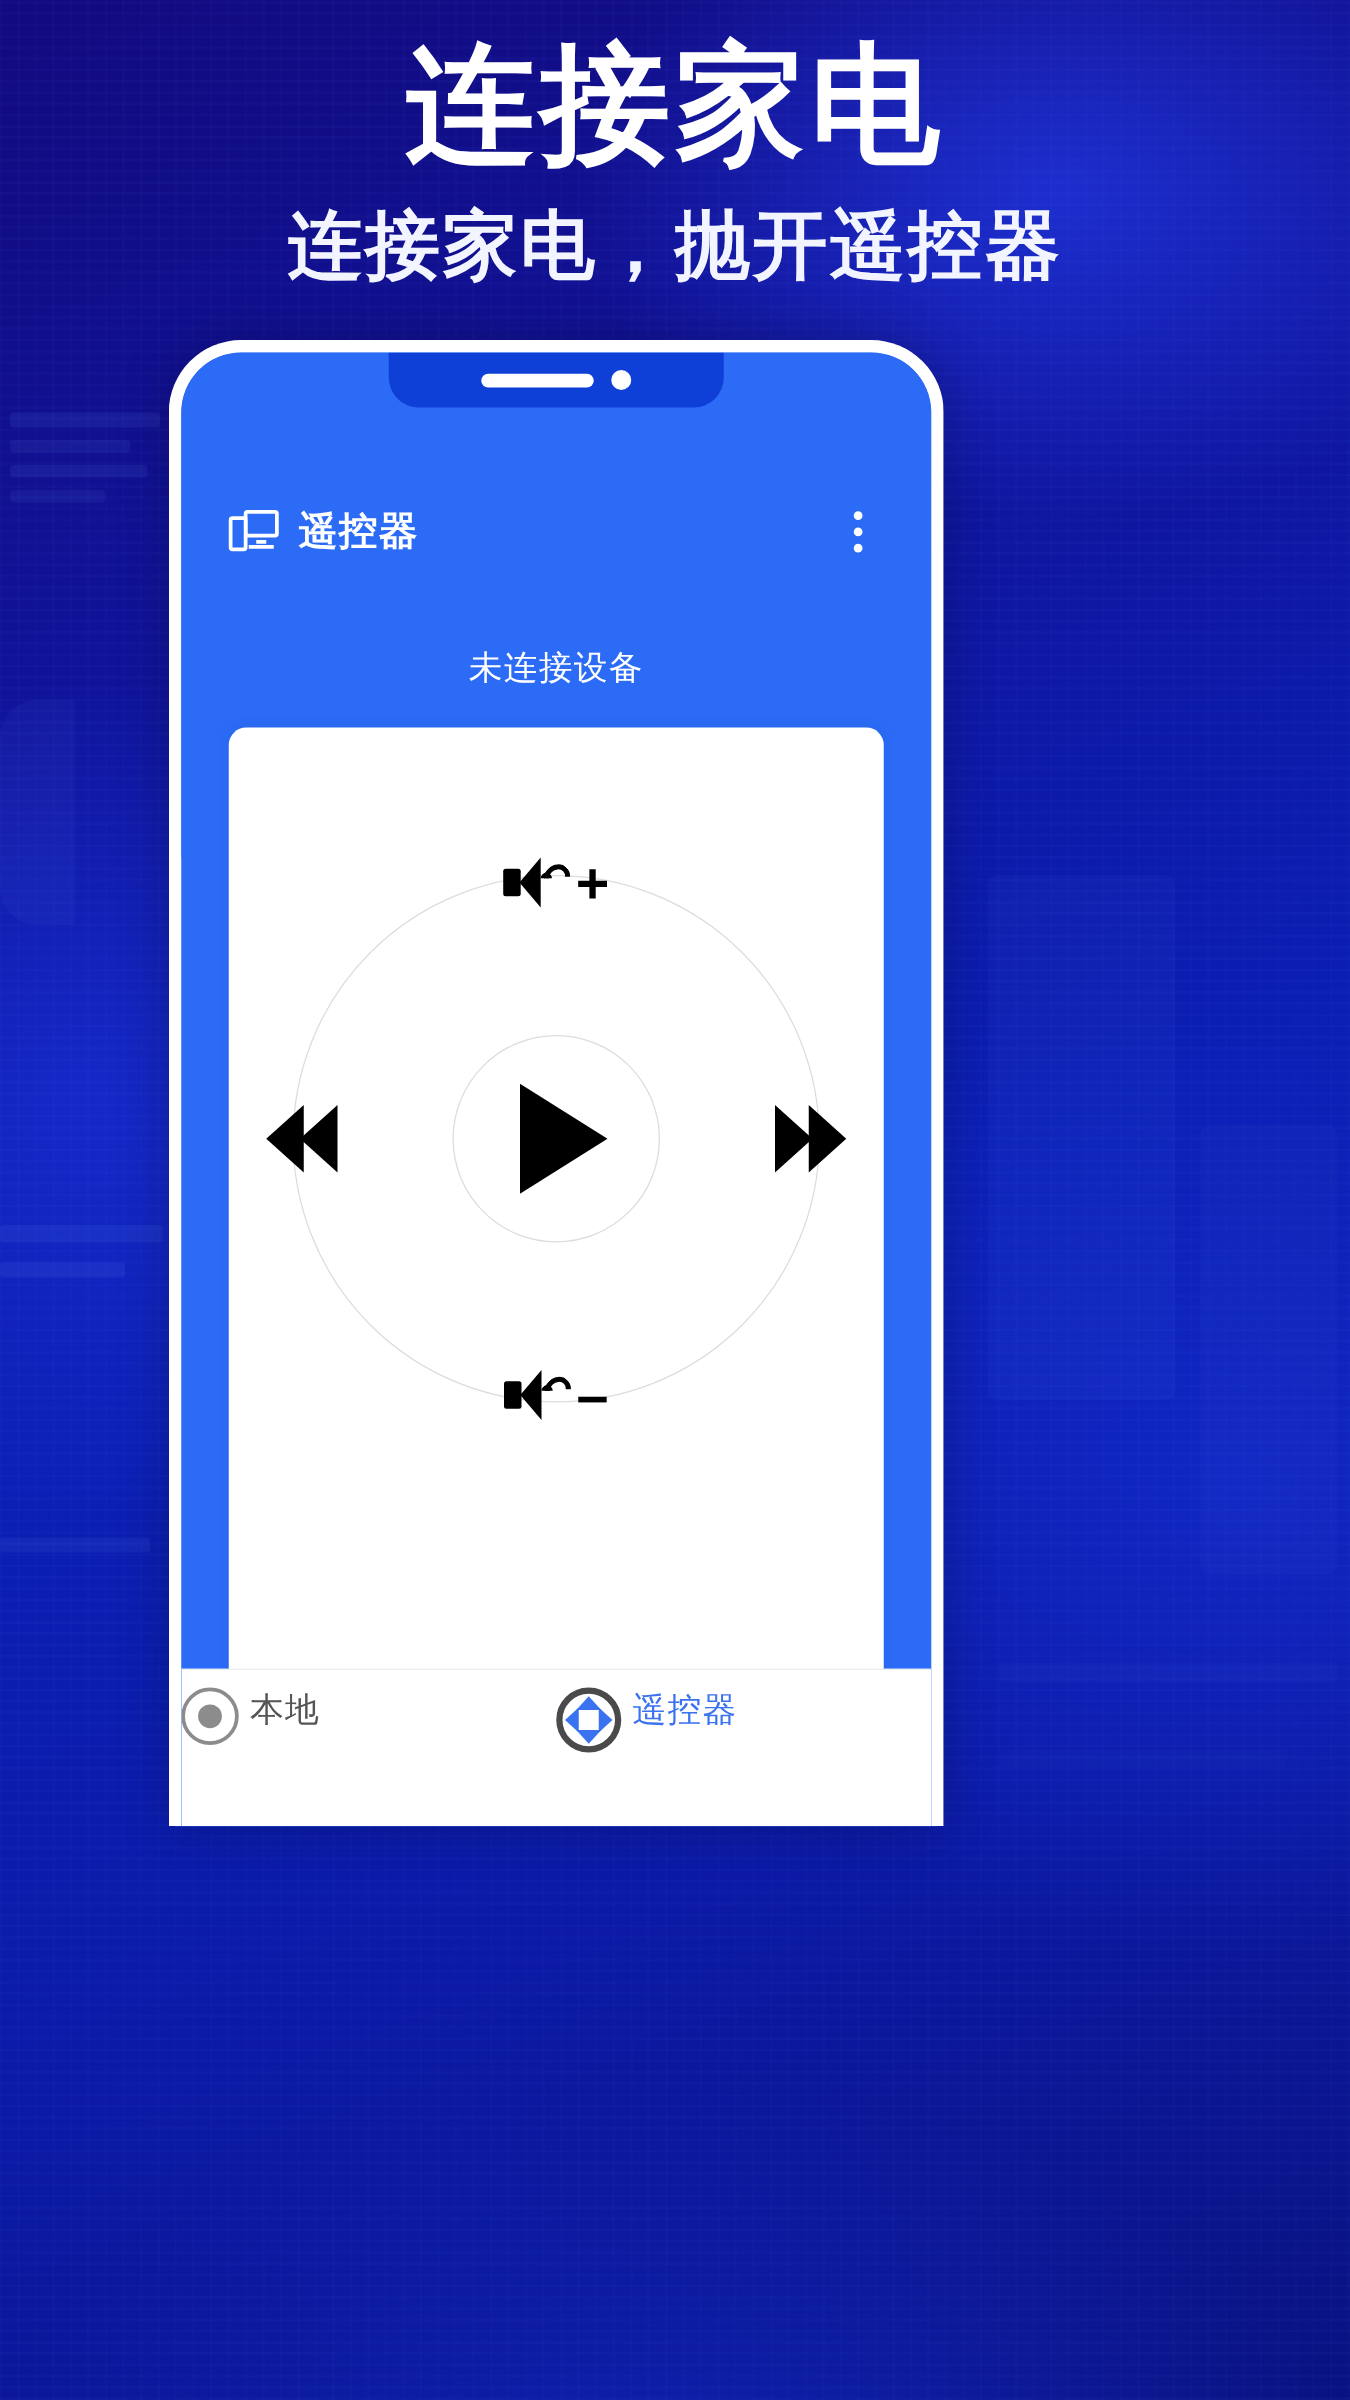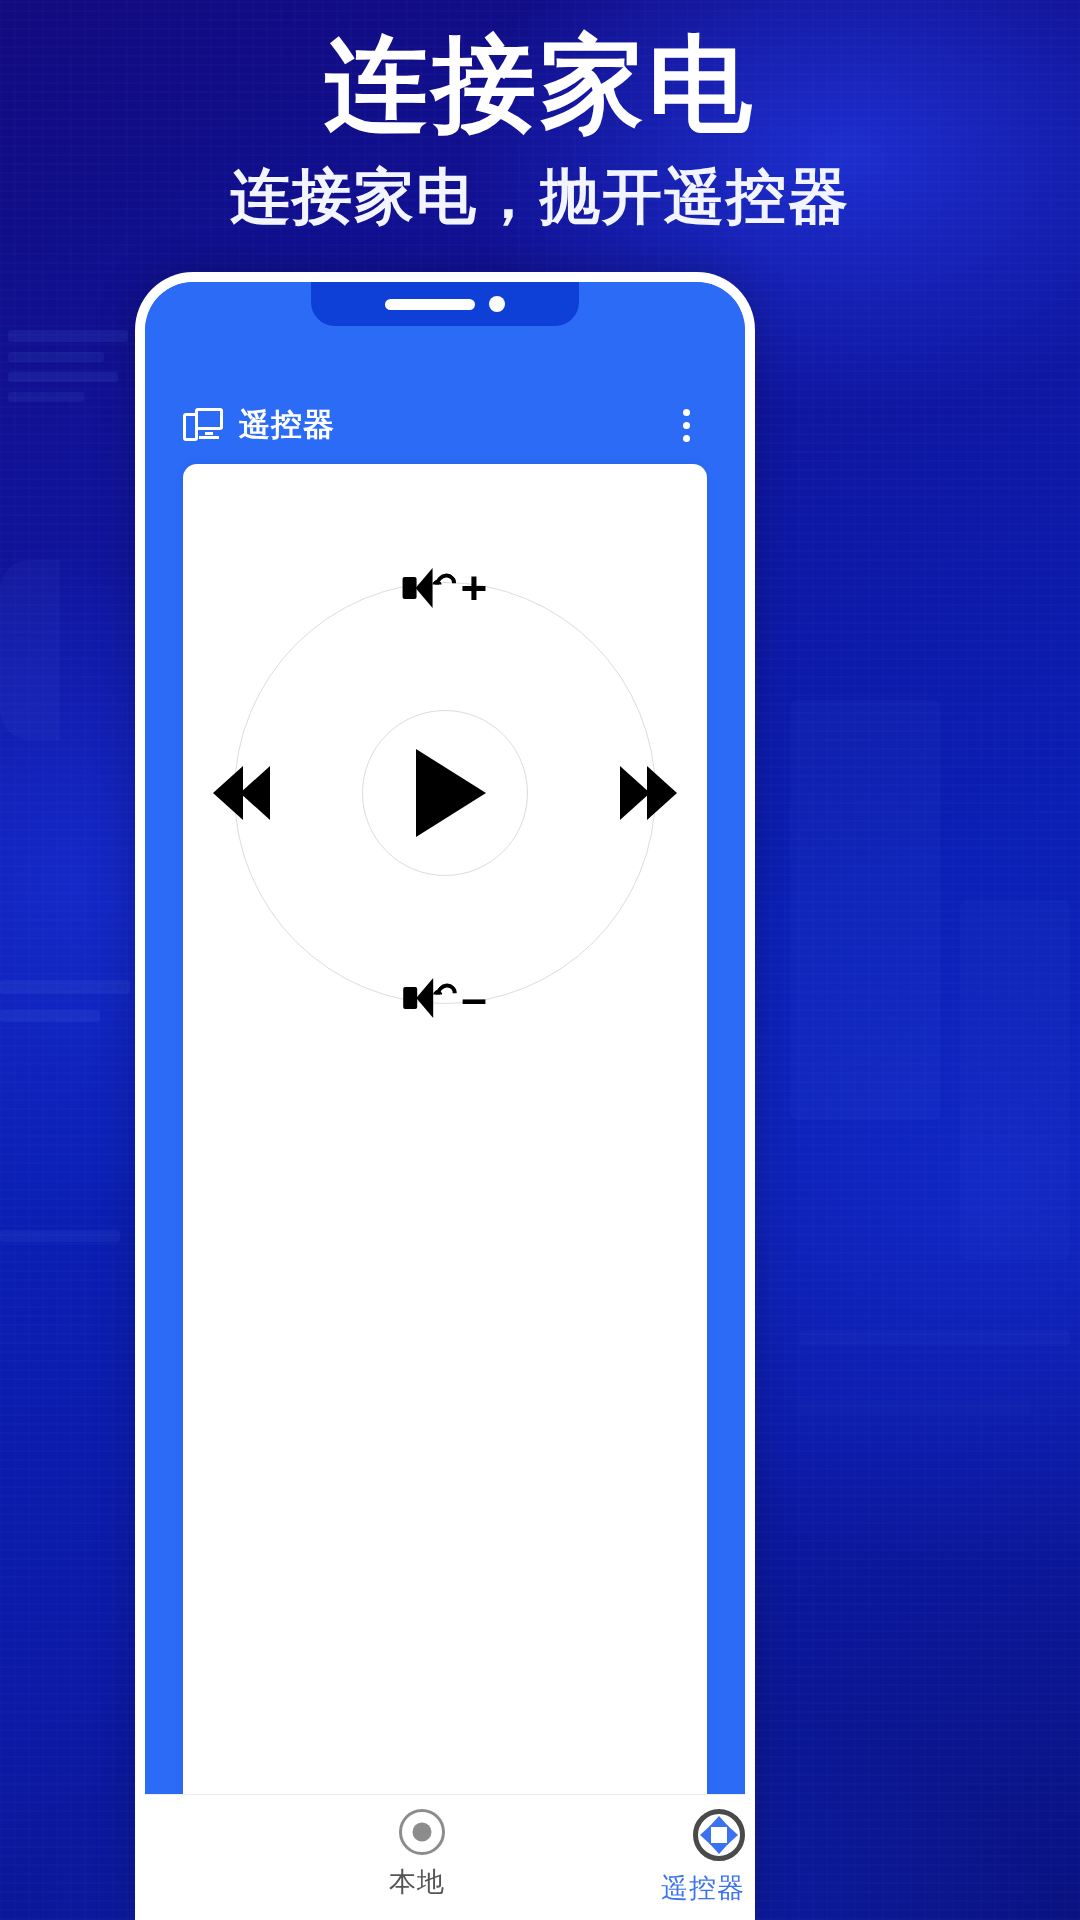--- a/index.html
+++ b/index.html
@@ -44,21 +44,21 @@
   }
   #subtitle {
     margin-top:22px;
     font-size:60px; line-height:1.1; font-weight:700;
     color:#f2f5ff; letter-spacing:2px;
   }
 
   
   #phone {
     position:absolute; left:135px; top:272px;
-    width:620px; height:1648px;
+    width:620px; height:1189px;
     border:10px solid #ffffff;
     border-bottom:none;
     border-radius:58px 58px 0 0;
     background:#2b6bf6;
     overflow:hidden;
     box-shadow:0 0 42px rgba(0,0,0,.22);
     z-index:6;
   }
   #screen {
     position:absolute; inset:0;
@@ -196,21 +196,21 @@
 
   
   #bottom-nav {
     position:absolute; left:0; right:0; bottom:0; height:126px;
     background:#ffffff;
     border-top:1px solid #ececec;
     display:flex; align-items:flex-start; z-index:3;
   }
   .nav-item {
     flex:1; height:100%;
-    display:flex; flex-direction:column; align-items:flex-end; justify-content:flex-start;
+    display:flex; flex-direction:row; align-items:flex-start; justify-content:flex-start;
     padding-top:14px; gap:9px;
   }
   .nav-label { font-size:27px; color:#555; letter-spacing:1px; }
   .nav-item.active .nav-label { color:#3b72f0; }
 
   
   .ic-local { width:46px; height:46px; border:3px solid #8c8c8c; border-radius:50%; position:relative; }
   .ic-local::after {
     content:""; position:absolute; left:50%; top:50%; transform:translate(-50%,-50%);
     width:19px; height:19px; border-radius:50%; background:#8c8c8c;
@@ -274,20 +274,21 @@
         <span id="appbar-title">遥控器</span>
       </div>
       <div id="appbar-spacer"></div>
       <div id="overflow-menu">
         <i></i>
           <i></i>
           <i></i>
       </div>
     </div>
 
+    <div id="status-line">未连接设备</div>
 
     <div id="card">
 
       <div id="wheel">
 
         <div class="wheel-btn" id="btn-vol-up">
           <span class="spk">
             <span class="body"></span>
               <span class="cone"></span>
               <span class="w1"></span>

